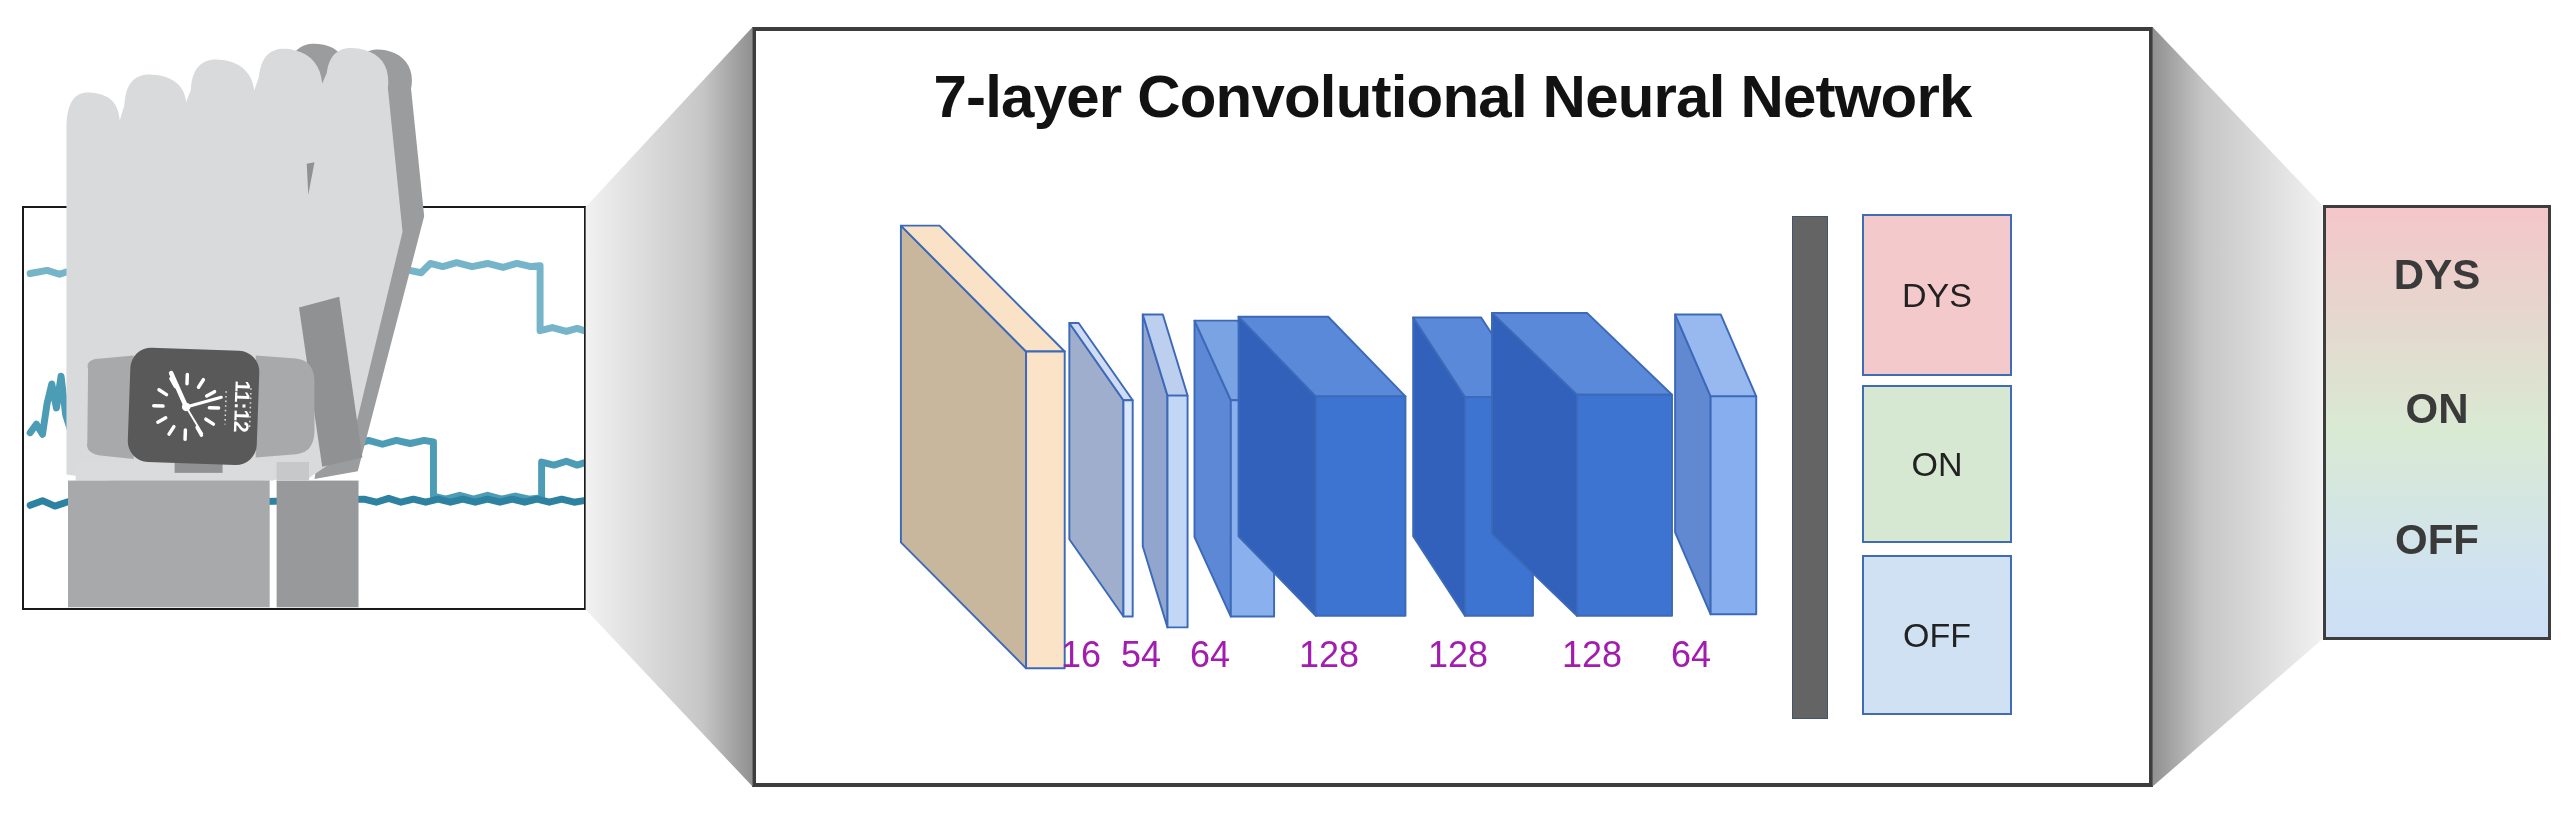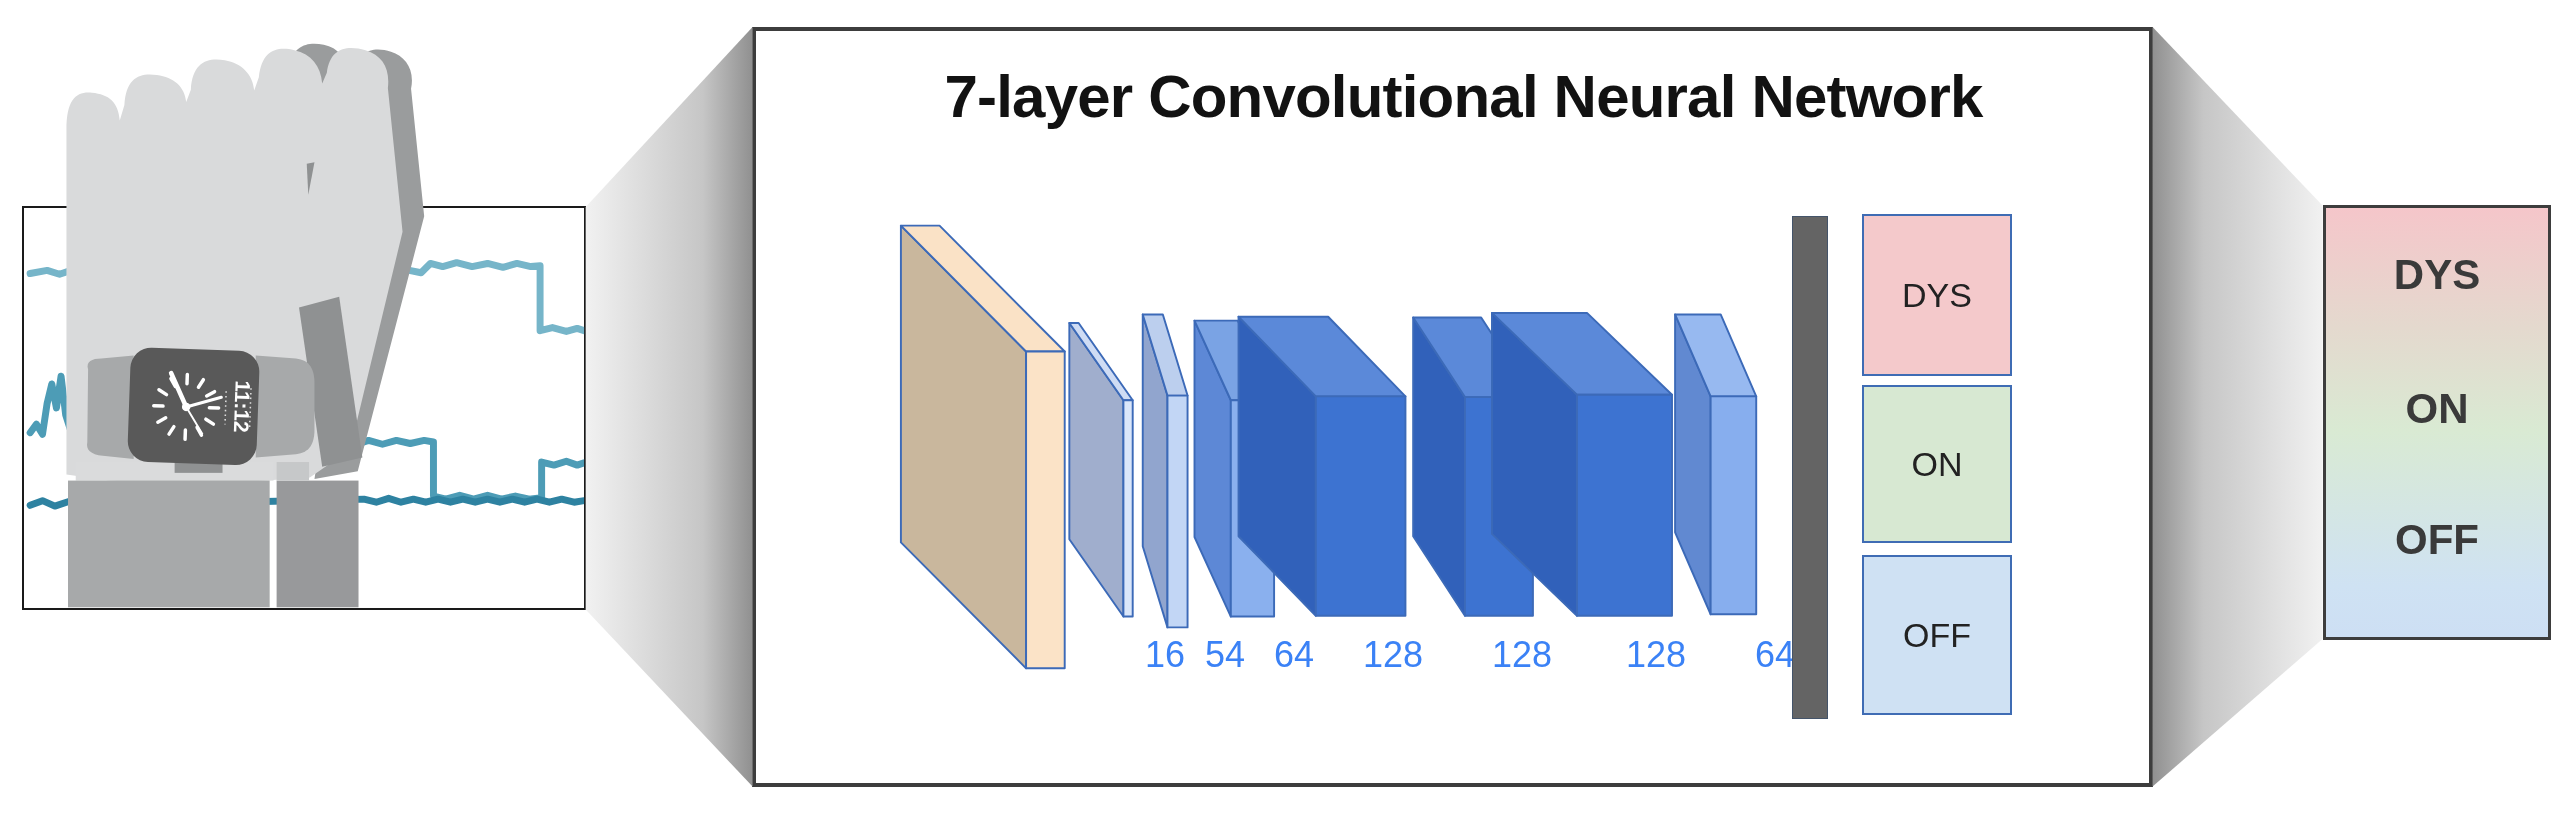--- a/index.html
+++ b/index.html
@@ -4,23 +4,23 @@
 <style>
   html,body{margin:0;padding:0;background:#ffffff;}
   .canvas{position:relative;width:2576px;height:819px;background:#ffffff;overflow:hidden;
           font-family:"Liberation Sans",sans-serif;}
   .frame{position:absolute;box-sizing:border-box;background:#ffffff;}
   #signal-box{left:21.6px;top:206px;width:564px;height:404px;border:2.3px solid #1a1a1a;z-index:1;}
   #cnn-box{left:752px;top:27px;width:1401px;height:760px;border:4.6px solid #3d3d3d;z-index:1;}
   #legend-box{left:2323px;top:205px;width:228px;height:435px;border:3.9px solid #3d3d3d;z-index:1;}
   #art{position:absolute;left:0;top:0;width:2576px;height:819px;z-index:2;}
   .cnn-title{position:absolute;left:752px;top:62px;width:1401px;text-align:center;
-             font-size:60px;font-weight:bold;color:#121212;letter-spacing:-0.8px;z-index:3;padding-left:11px;}
-  .num{position:absolute;top:634px;width:124px;margin-left:-62px;text-align:right;
-       font-size:36px;color:#3b82f6;z-index:3;}
+             font-size:60px;font-weight:bold;color:#121212;letter-spacing:-0.8px;z-index:3;}
+  .num{position:absolute;top:634px;width:124px;margin-left:-62px;text-align:left;
+       font-size:36px;color:#a21caf;z-index:3;}
   .outbox{position:absolute;left:1862px;width:150px;border:2.3px solid #3f6cb4;box-sizing:border-box;
           display:flex;align-items:center;justify-content:center;font-size:34px;color:#222;z-index:3;}
   .graybar{position:absolute;left:1792px;top:216px;width:36px;height:503px;
            border:1.5px solid #44546a;box-sizing:border-box;z-index:3;}
   .legend-label{position:absolute;left:2323px;width:228px;text-align:center;
                 font-size:42px;font-weight:bold;color:#3a3a3a;z-index:3;}
 </style>
 </head>
 <body>
 

